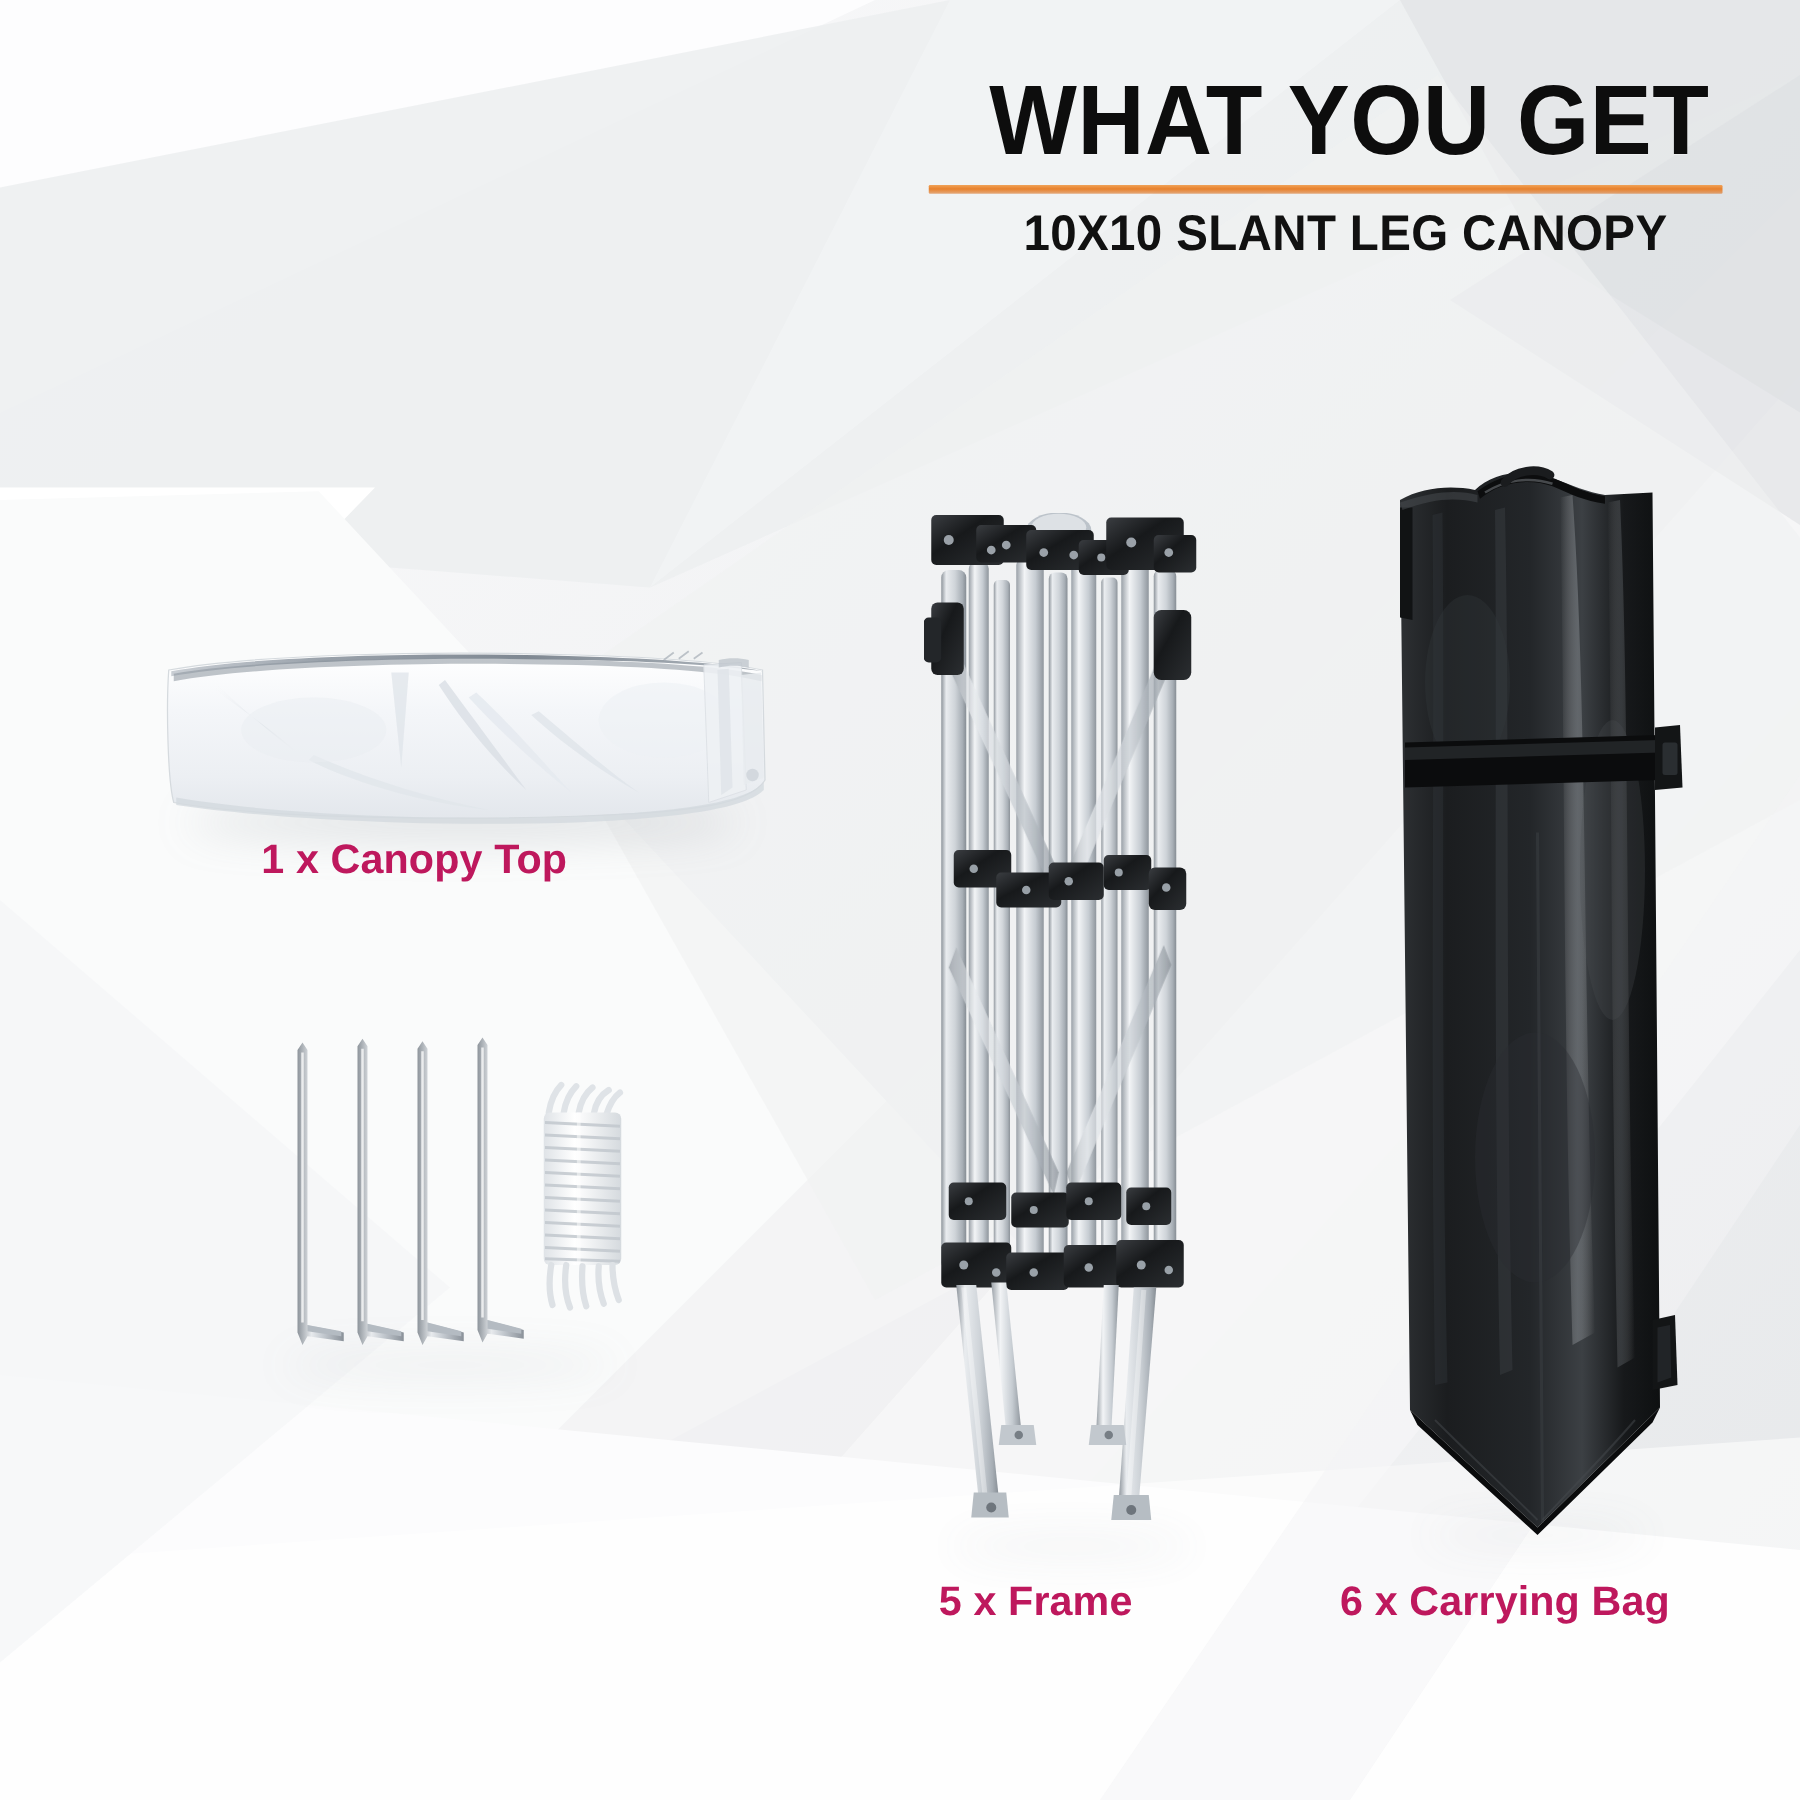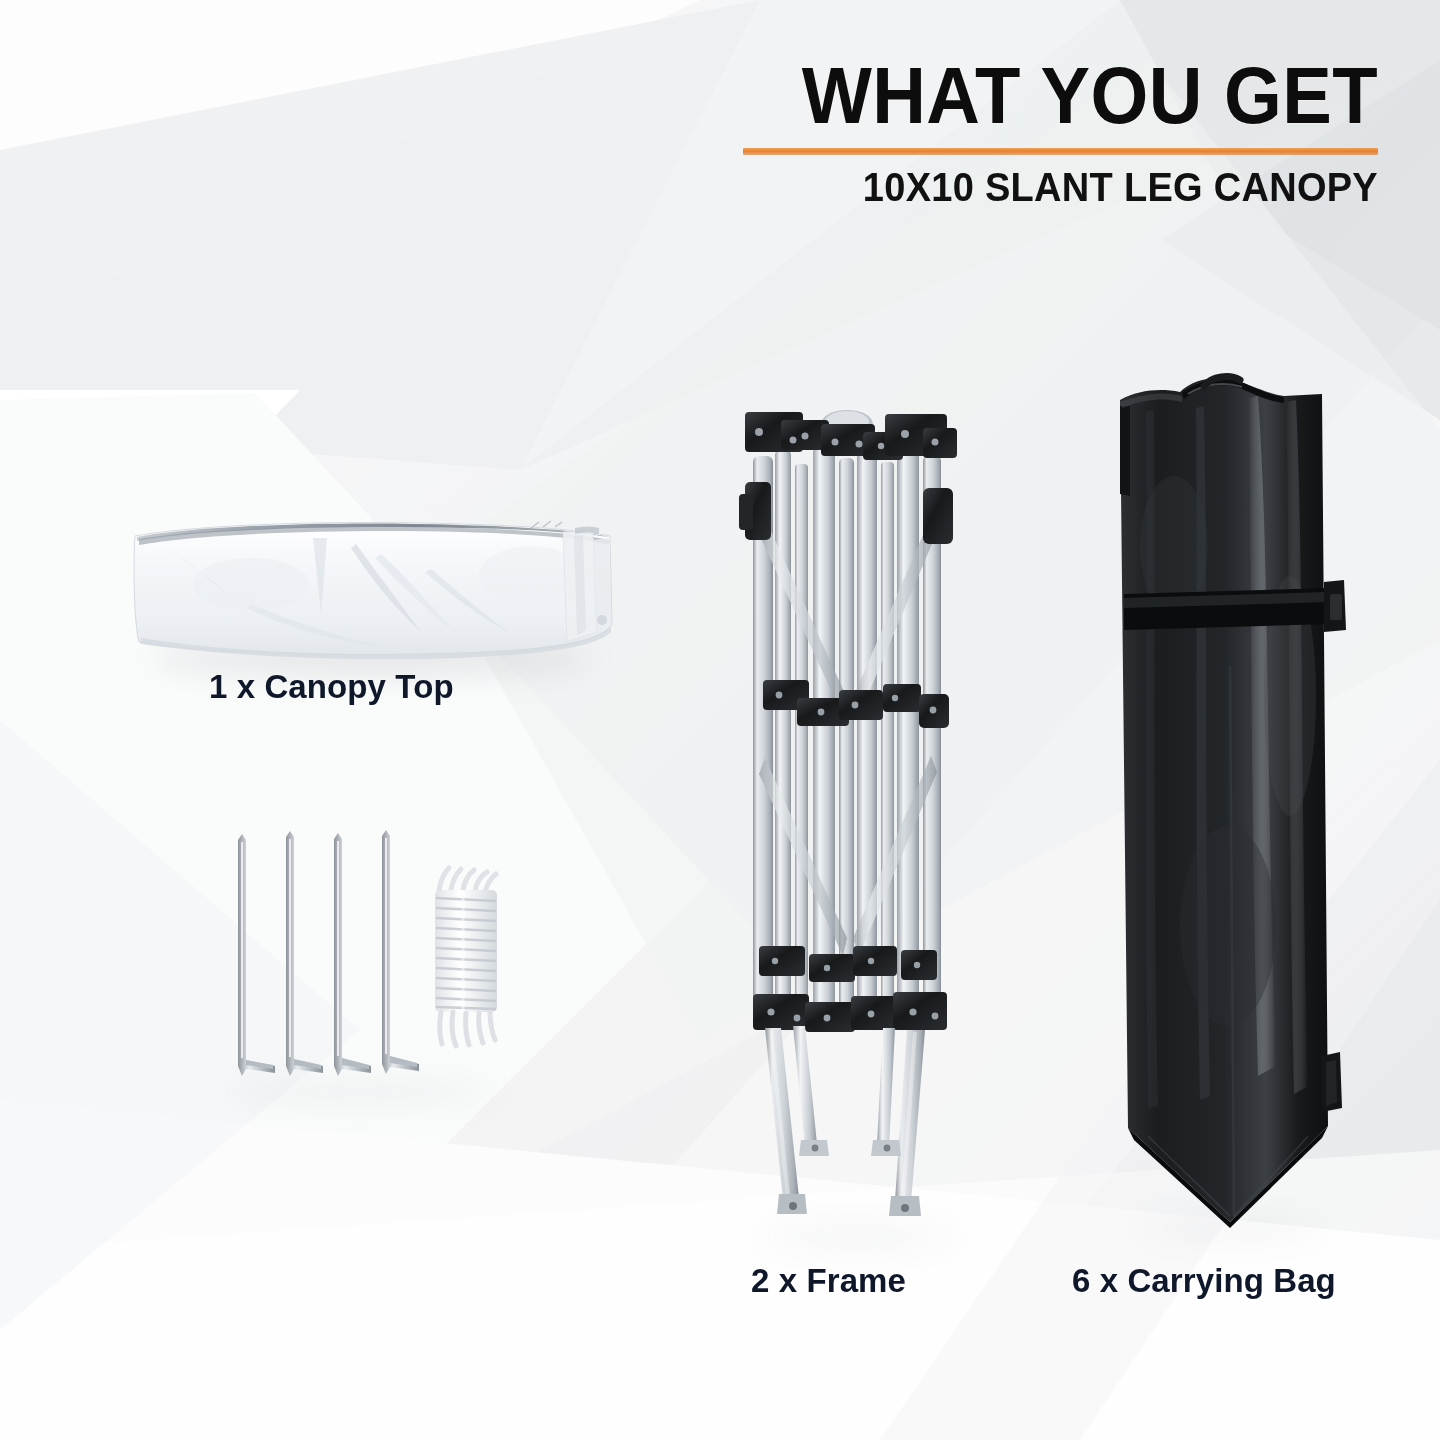--- a/index.html
+++ b/index.html
@@ -8,36 +8,36 @@
     font-family:"Liberation Sans","DejaVu Sans",sans-serif;
     background:#f2f3f4;
   }
   #stage{position:relative;width:1440px;height:1440px;overflow:hidden;background:#eef0f1;}
 
   
   .bg{position:absolute;inset:0;overflow:hidden;}
   .bg svg{position:absolute;inset:0;width:1440px;height:1440px;display:block;}
 
   
-  .header{position:absolute;right:62px;top:58px;text-align:right;z-index:6;}
+  .header{position:absolute;right:62px;top:58px;text-align:center;z-index:6;}
   .title{
     font-size:79px;line-height:.96;font-weight:700;letter-spacing:.5px;
     color:#0d0d0d;white-space:nowrap;
     transform:scaleX(.94);transform-origin:right center;
     text-shadow:0 1px 0 rgba(255,255,255,.35);
   }
   .rule{height:7px;background:linear-gradient(180deg,#f0a258 0%,#e8812c 45%,#d9702091 100%);
         margin:14px 0 10px auto;width:635px;border-radius:1px;}
   .subtitle{
     font-size:40px;font-weight:700;letter-spacing:.3px;color:#111;white-space:nowrap;
     transform:scaleX(.95);transform-origin:right center;
   }
 
   
-  .lbl{position:absolute;font-size:33px;font-weight:700;color:#0f172a;
+  .lbl{position:absolute;font-size:33px;font-weight:700;color:#be185d;
        white-space:nowrap;letter-spacing:.1px;z-index:6;}
 
   
   #canopy-top{position:absolute;left:131px;top:514px;width:487px;height:145px;z-index:4;}
 
   
   #stakes{position:absolute;left:215px;top:828px;width:300px;height:272px;z-index:4;}
 
   
   #frame{position:absolute;left:735px;top:398px;width:235px;height:850px;z-index:4;}
@@ -357,21 +357,21 @@
         <circle cx="58" cy="808" r="4" fill="#6e757c"></circle>
         <path d="M66,742 L92,742 L94,758 L64,758 Z" fill="#c2c8ce"></path>
         <circle cx="80" cy="750" r="3.4" fill="#777e85"></circle>
         <path d="M138,742 L164,742 L166,758 L136,758 Z" fill="#c2c8ce"></path>
         <circle cx="152" cy="750" r="3.4" fill="#777e85"></circle>
         <path d="M156,798 L184,798 L186,818 L154,818 Z" fill="#b6bdc3"></path>
         <circle cx="170" cy="810" r="4" fill="#6e757c"></circle>
       </g>
     </svg>
   </div>
-  <div class="lbl" style="left:751px;top:1262px;">2 x Frame</div>
+  <div class="lbl" style="left:751px;top:1262px;">5 x Frame</div>
 
   <div class="shadow-soft" style="left:1140px;top:1218px;width:180px;height:20px;opacity:.42;"></div>
   <div id="bag">
     <svg viewBox="0 0 240 880" width="240" height="880">
       <defs>
         <linearGradient id="bagG" x1="0" y1="0" x2="1" y2="0">
           <stop offset="0" stop-color="#2d3033"></stop>
           <stop offset="0.18" stop-color="#1b1d1f"></stop>
           <stop offset="0.5" stop-color="#232629"></stop>
           <stop offset="0.7" stop-color="#3c4044"></stop>

